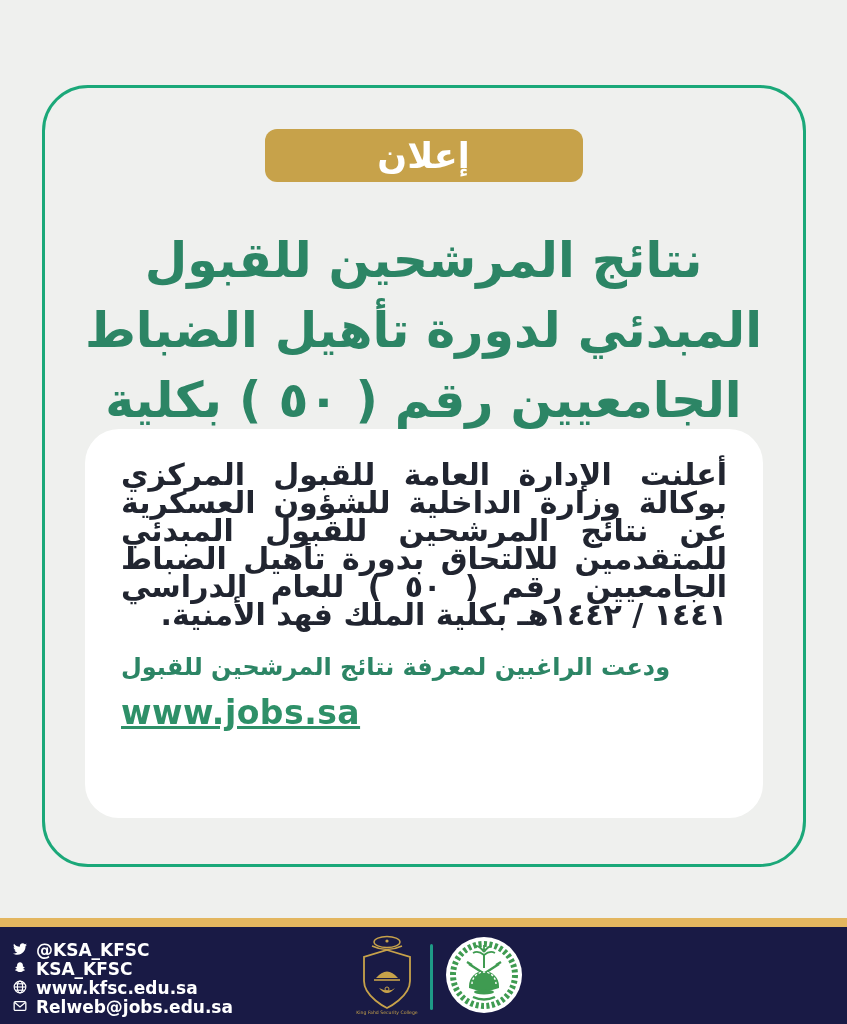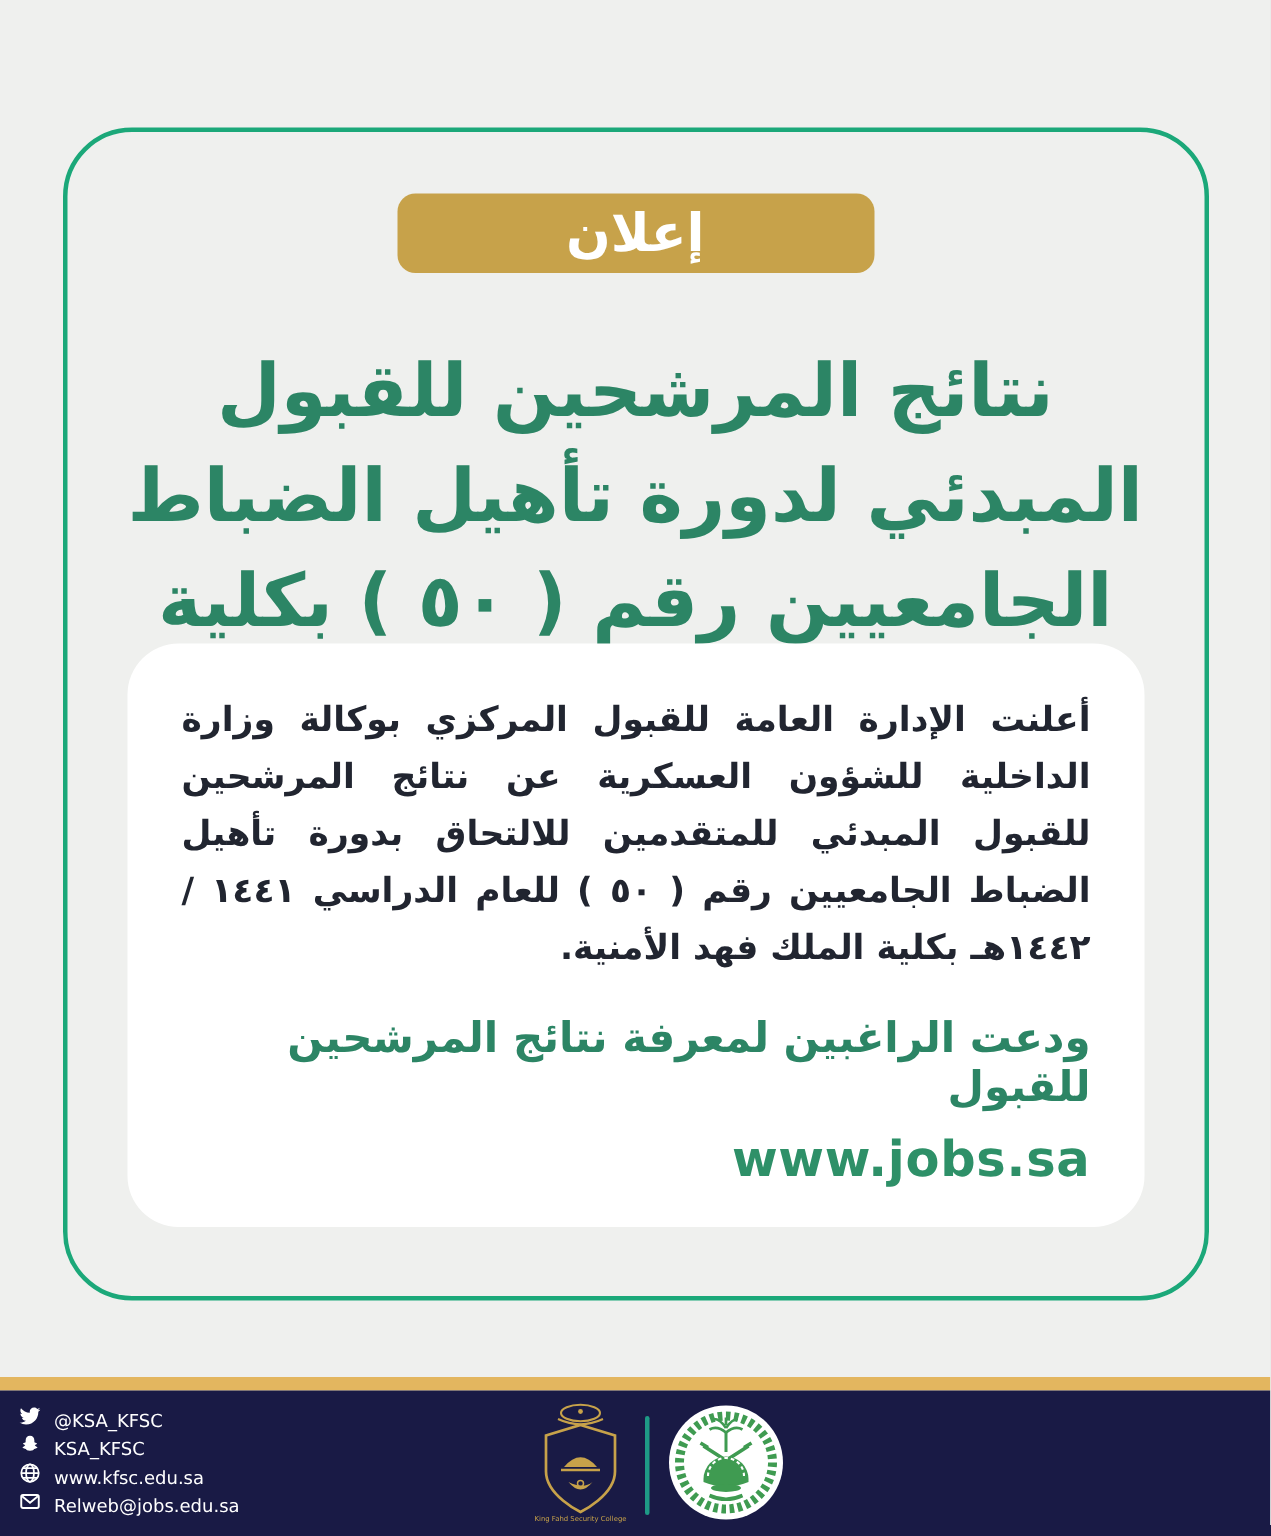--- a/index.html
+++ b/index.html
@@ -51,45 +51,46 @@
     width: 678px; height: 389px;
     background: #ffffff;
     border-radius: 34px;
     padding: 32px 36px 0 36px;
   }
 
   .card-paragraph {
     direction: rtl;
     text-align: justify;
     color: var(--body-text, #212530);
-    font-size: 23px; font-weight: bold;
-    line-height: 38px;
+    font-size: 30px; font-weight: bold;
+    line-height: 28px;
   }
 
   .invite-line {
     margin-top: 24px;
-    text-align: right;
+    text-align: left;
     color: var(--accent-green, #2c8565);
-    font-size: 28px; font-weight: bold;
+    font-size: 24px; font-weight: bold;
   }
 
   .website-line {
     margin-top: 32px;
     text-align: center;
     color: var(--body-text, #212530);
     font-size: 24px; font-weight: bold;
   }
 
   .url-line {
     margin-top: 12px;
-    text-align: right;
+    text-align: left;
     direction: ltr;
     color: var(--url-green, #2e9068);
     font-size: 33px; font-weight: bold;
     letter-spacing: 0.5px;
+    text-decoration: underline;
   }
 
   .footer-bar {
     position: absolute;
     left: 0; top: 918px;
     width: 847px; height: 9px;
     background: var(--footer-bar, #e3b65f);
   }
 
   .footer {
@@ -100,23 +101,23 @@
   }
 
   .social-list {
     position: absolute;
     right: auto; left: 13px; top: 13px;
     display: flex; flex-direction: column;
     gap: 5px;
     direction: ltr;
   }
   .social-row {
-    display: flex; align-items: flex-end; gap: 9px;
+    display: flex; align-items: flex-start; gap: 9px;
     color: var(--footer-text, #ffffff);
-    font-size: 12px; font-weight: 400;
+    font-size: 17px; font-weight: 700;
     height: 14px;
   }
   .social-row svg { width: 14px; height: 14px; flex: 0 0 auto; }
 
   .logo-group {
     position: absolute;
     left: 356px; top: 7px;
     display: flex; align-items: center; gap: 12px;
     direction: ltr;
   }

